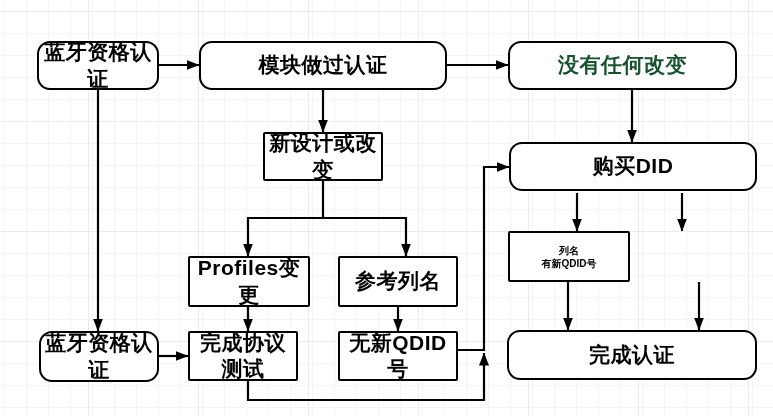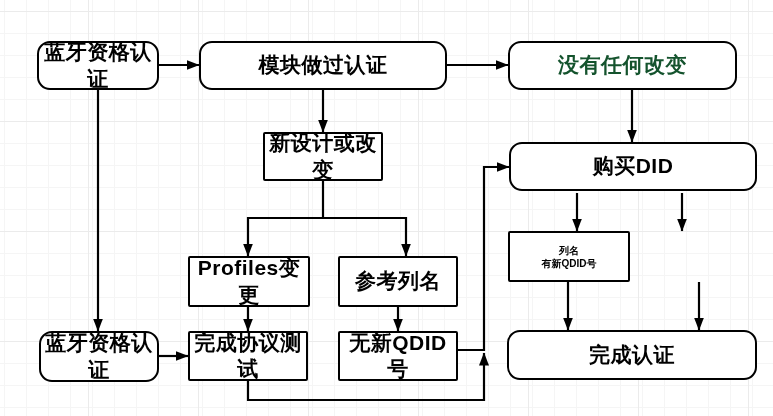--- a/index.html
+++ b/index.html
@@ -111,17 +111,17 @@
       <div class="node rounded" style="left: 37px; top: 41px; width: 122px; height: 49px; background: rgb(255, 255, 255); border-color: rgb(0, 0, 0); color: rgb(0, 0, 0);">蓝牙资格认证</div>
       <div class="node rounded" style="left: 199px; top: 41px; width: 248px; height: 49px; background: rgb(255, 255, 255); border-color: rgb(0, 0, 0); color: rgb(0, 0, 0); font-family: Liberation Serif, serif;">模块做过认证</div>
       <div class="node rounded" style="left: 508px; top: 41px; width: 229px; height: 49px; background: rgb(255, 255, 255); border-color: rgb(0, 0, 0); color: #14532d;">没有任何改变</div>
       <div class="node" style="left: 263px; top: 132px; width: 120px; height: 49px; background: rgb(255, 255, 255); border-color: rgb(0, 0, 0); color: rgb(0, 0, 0);">新设计或改变</div>
       <div class="node rounded" style="left: 509px; top: 142px; width: 248px; height: 49px; background: rgb(255, 255, 255); border-color: rgb(0, 0, 0); color: rgb(0, 0, 0);">购买DID</div>
       <div class="node" style="left: 188px; top: 256px; width: 122px; height: 51px; background: rgb(255, 255, 255); border-color: rgb(0, 0, 0); color: rgb(0, 0, 0);">Profiles变更</div>
       <div class="node" style="left: 338px; top: 256px; width: 120px; height: 51px; background: rgb(255, 255, 255); border-color: rgb(0, 0, 0); color: rgb(0, 0, 0);">参考列名</div>
       <div class="node two-line" style="left: 508px; top: 231px; width: 122px; height: 51px; background: rgb(255, 255, 255); border-color: rgb(0, 0, 0); color: rgb(0, 0, 0);">列名
 有新QDID号</div>
       <div class="node rounded" style="left: 39px; top: 331px; width: 120px; height: 51px; background: rgb(255, 255, 255); border-color: rgb(0, 0, 0); color: rgb(0, 0, 0);">蓝牙资格认证</div>
-      <div class="node" style="left: 188px; top: 331px; width: 120px; height: 50px; background: rgb(255, 255, 255); border-color: rgb(0, 0, 0); color: rgb(0, 0, 0);">完成协议测试</div>
+      <div class="node" style="left: 188px; top: 331px; width: 110px; height: 50px; background: rgb(255, 255, 255); border-color: rgb(0, 0, 0); color: rgb(0, 0, 0);">完成协议测试</div>
       <div class="node" style="left: 338px; top: 331px; width: 120px; height: 50px; background: rgb(255, 255, 255); border-color: rgb(0, 0, 0); color: rgb(0, 0, 0);">无新QDID号</div>
       <div class="node rounded" style="left: 507px; top: 330px; width: 250px; height: 50px; background: rgb(255, 255, 255); border-color: rgb(0, 0, 0); color: rgb(0, 0, 0);">完成认证</div>
     </div>
 </div>
 
 </body></html>

